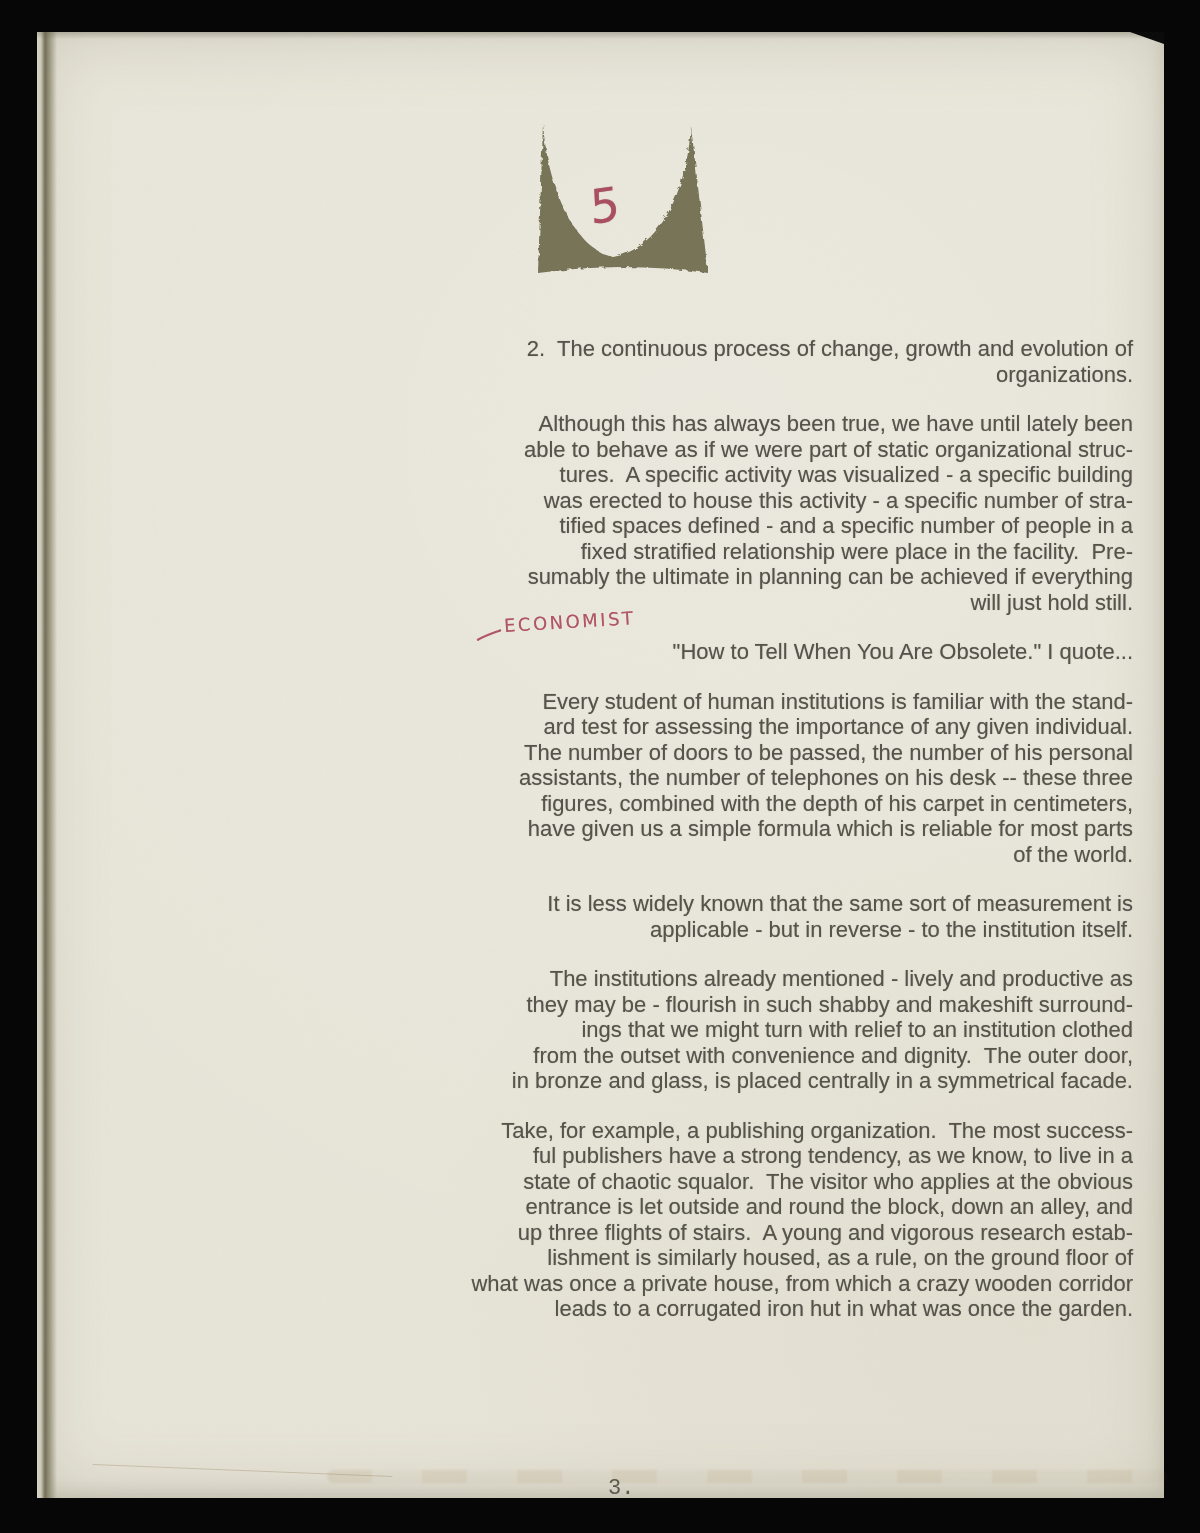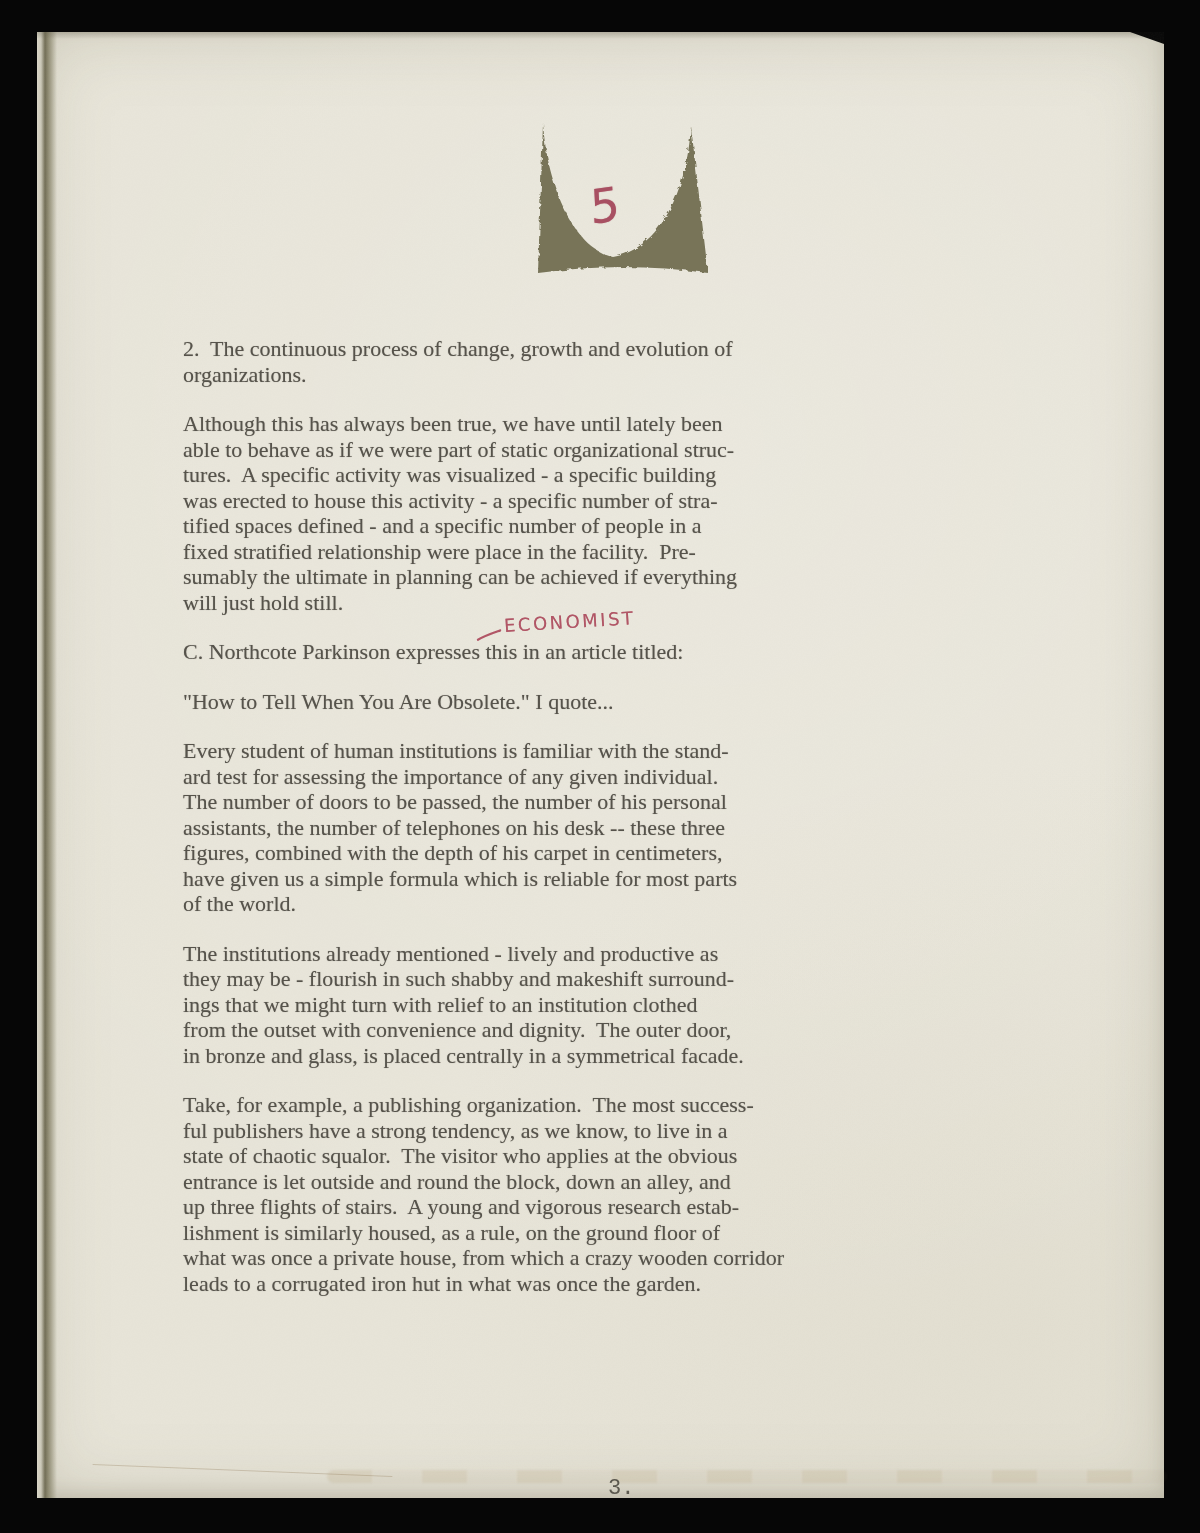--- a/index.html
+++ b/index.html
@@ -42,22 +42,22 @@
   .annotation{
     position:absolute;left:438px;top:580px;
     color:#b15666;transform:rotate(-3.5deg);
     font-family:"DejaVu Sans",sans-serif;font-size:18px;letter-spacing:2.5px;
     text-shadow:0 0 .5px rgba(177,86,102,.6);
     white-space:nowrap;
   }
   .annotation svg{vertical-align:middle;transform:translateY(6px);margin-right:3px;}
   .textblock{
     position:absolute;left:146px;top:304px;width:950px;
-    font-family:Liberation Serif, serif;
-    font-size:22px;line-height:25.5px;color:#56534b;
+    font-family:Liberation Sans, sans-serif;
+    font-size:22px;line-height:25.5px;color:#56534b;text-align:right;
   }
   .para{margin:0 0 24px 0;white-space:pre;text-shadow:0 0 1px rgba(86,83,75,.45);}
   .page-number{
     position:absolute;left:571px;top:1444px;
     font-family:"Liberation Mono","DejaVu Sans Mono",monospace;
     font-size:22px;color:#5b584e;
   }
   .stain{
     position:absolute;left:290px;top:1438px;width:840px;height:13px;
     background:repeating-linear-gradient(90deg,rgba(168,142,96,.16) 0 45px,rgba(168,142,96,.05) 45px 95px);
@@ -105,29 +105,30 @@
     <p class="para">2.  The continuous process of change, growth and evolution of
 organizations.</p>
     <p class="para">Although this has always been true, we have until lately been
 able to behave as if we were part of static organizational struc-
 tures.  A specific activity was visualized - a specific building
 was erected to house this activity - a specific number of stra-
 tified spaces defined - and a specific number of people in a
 fixed stratified relationship were place in the facility.  Pre-
 sumably the ultimate in planning can be achieved if everything
 will just hold still.</p>
-    <p class="para">C. Northcote Parkinson expresses this in an article titled:</p>
     <p class="para">"How to Tell When You Are Obsolete." I quote...</p>
     <p class="para">Every student of human institutions is familiar with the stand-
 ard test for assessing the importance of any given individual.
 The number of doors to be passed, the number of his personal
 assistants, the number of telephones on his desk -- these three
 figures, combined with the depth of his carpet in centimeters,
 have given us a simple formula which is reliable for most parts
 of the world.</p>
+    <p class="para">It is less widely known that the same sort of measurement is
+applicable - but in reverse - to the institution itself.</p>
     <p class="para">The institutions already mentioned - lively and productive as
 they may be - flourish in such shabby and makeshift surround-
 ings that we might turn with relief to an institution clothed
 from the outset with convenience and dignity.  The outer door,
 in bronze and glass, is placed centrally in a symmetrical facade.</p>
     <p class="para">Take, for example, a publishing organization.  The most success-
 ful publishers have a strong tendency, as we know, to live in a
 state of chaotic squalor.  The visitor who applies at the obvious
 entrance is let outside and round the block, down an alley, and
 up three flights of stairs.  A young and vigorous research estab-

